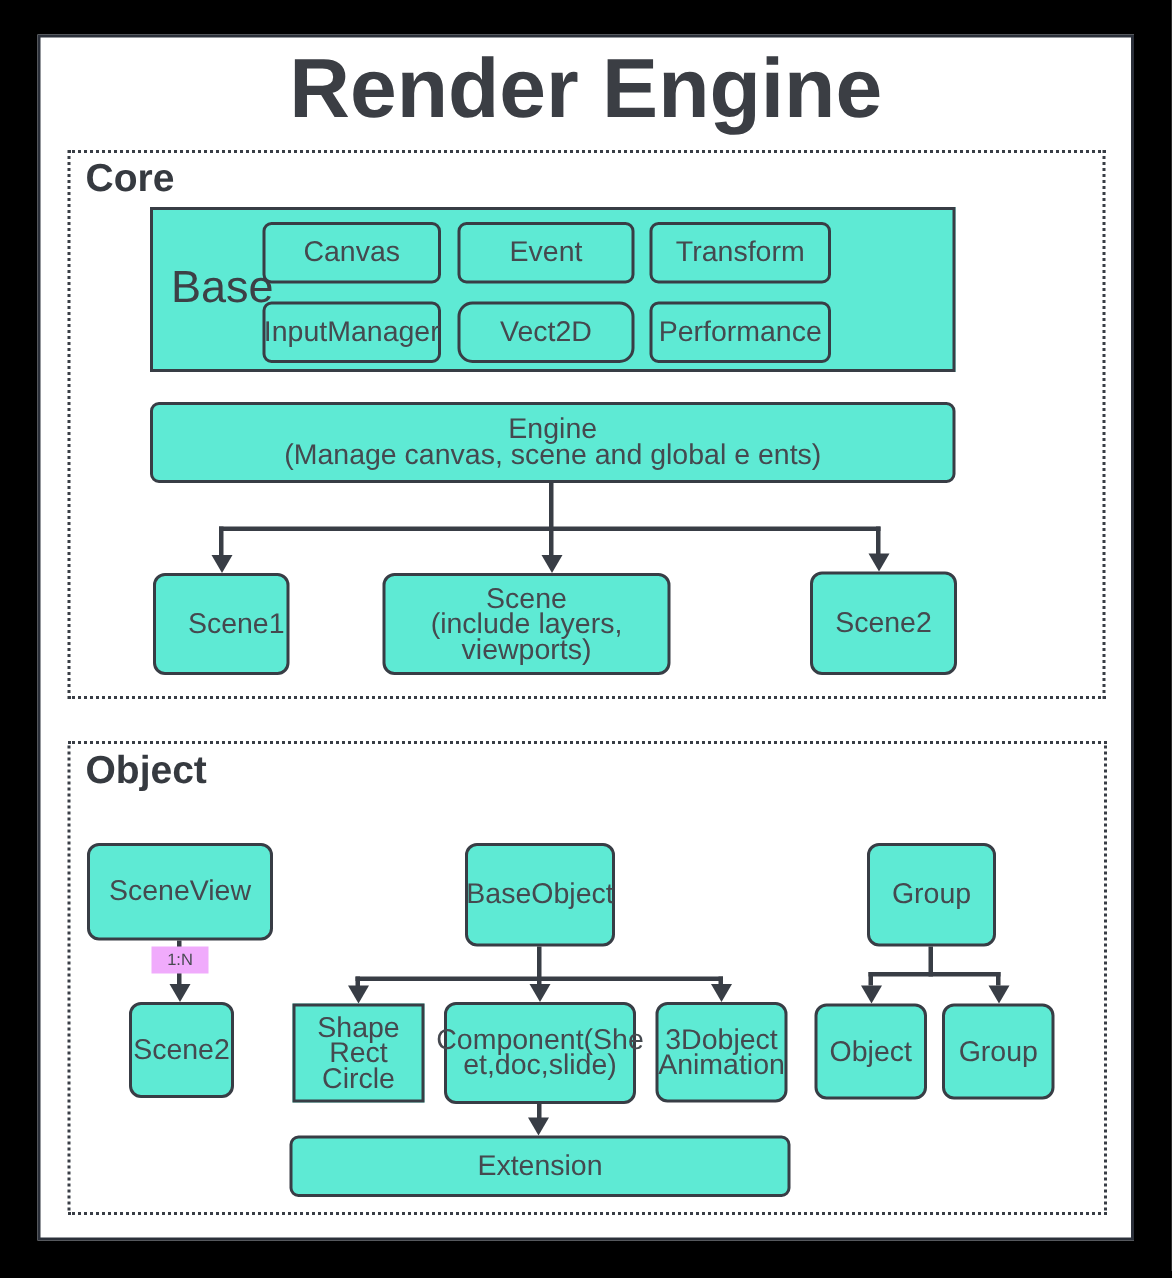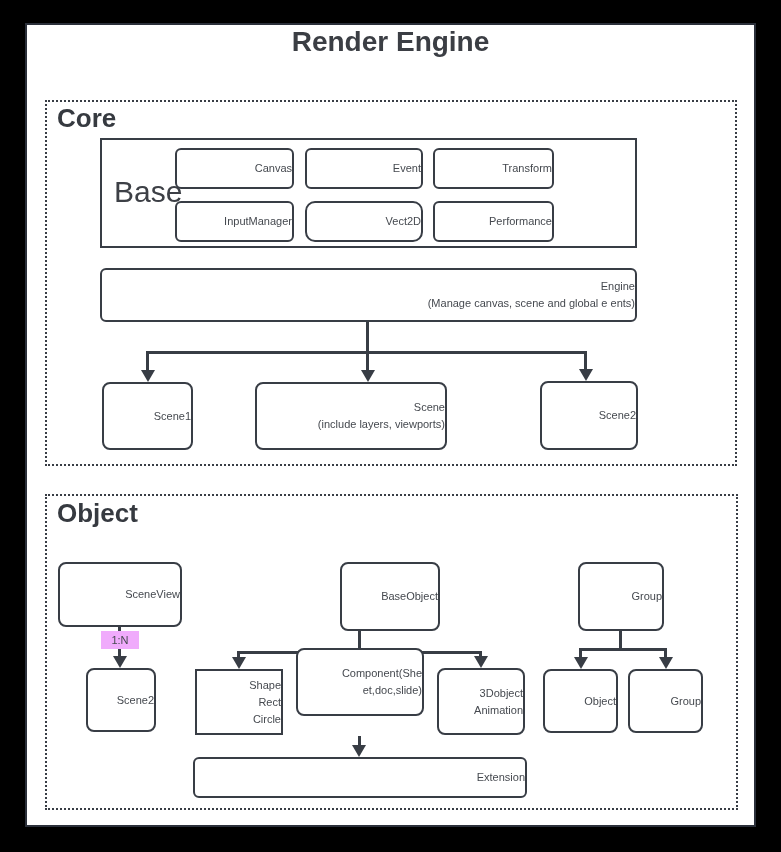--- a/index.html
+++ b/index.html
@@ -6,26 +6,26 @@
     --ink:#383d45;
     --text:#45494f;
     --label:#363a40;
   }
   html,body{margin:0;padding:0;background:#000;}
   body{font-family:"Liberation Sans","DejaVu Sans",sans-serif;}
   #frame{position:relative;width:781px;height:852px;background:#000;overflow:hidden;}
   #page{position:absolute;left:25px;top:23px;width:731px;height:804px;background:#fff;
         border:2px solid #2b303a;box-sizing:border-box;}
   .title{position:absolute;left:25px;top:26px;width:731px;text-align:center;
-         font-size:28px;font-weight:700;color:#3b3e44;letter-spacing:0px;}
+         font-size:56px;font-weight:700;color:#3b3e44;letter-spacing:0px;}
   .section{position:absolute;border:2px dotted var(--ink);box-sizing:border-box;background:transparent;}
   .section-label{position:absolute;font-size:26px;font-weight:700;color:var(--label);}
   .node{position:absolute;box-sizing:border-box;border:2px solid var(--ink);border-radius:8px;
-        background:#ffffff;display:flex;flex-direction:column;align-items:flex-end;justify-content:center;
-        text-align:center;color:var(--text);font-size:11px;line-height:17px;}
+        background:#5eead4;display:flex;flex-direction:column;align-items:center;justify-content:center;
+        text-align:center;color:var(--text);font-size:19px;line-height:17px;}
   .node.square{border-radius:0;}
   .node.r6{border-radius:6px;}
   .base-label{position:absolute;font-size:30px;font-weight:400;color:#3d4046;}
   .vline,.hline{position:absolute;background:var(--ink);}
   .arrow-down{position:absolute;width:0;height:0;border-left:7px solid transparent;
               border-right:7px solid transparent;border-top:12px solid var(--ink);}
   .edge-label{position:absolute;background:#f0abfc;font-size:11px;color:var(--text);
               text-align:center;line-height:18px;}
 </style>
 </head>
@@ -85,21 +85,21 @@
   <div class="node" style="left:540px;top:381px;width:98px;height:69px;">
     <div>Scene2</div>
   </div>
 
   <div class="section" style="left:45px;top:494px;width:693px;height:316px;"></div>
   <div class="section-label" style="left:57px;top:498px;">Object</div>
 
   <div class="node" style="left:58px;top:562px;width:124px;height:65px;">
     <div>SceneView</div>
   </div>
-  <div class="node" style="left:310px;top:562px;width:100px;height:69px;margin-left:30px;">
+  <div class="node" style="left:310px;top:562px;width:100px;height:69px;">
     <div>BaseObject</div>
   </div>
   <div class="node" style="left:578px;top:562px;width:86px;height:69px;">
     <div>Group</div>
   </div>
 
   <div class="vline" style="left:118px;top:627px;width:3px;height:30px;"></div>
   <div class="edge-label" style="left:101px;top:631px;width:38px;height:18px;">1:N</div>
   <div class="arrow-down" style="left:113px;top:656px;"></div>
 
@@ -119,21 +119,21 @@
   <div class="arrow-down" style="left:659px;top:657px;"></div>
 
   <div class="node" style="left:86px;top:668px;width:70px;height:64px;">
     <div>Scene2</div>
   </div>
   <div class="node square" style="left:195px;top:669px;width:88px;height:66px;">
     <div>Shape</div>
     <div>Rect</div>
     <div>Circle</div>
   </div>
-  <div class="node" style="left:296px;top:648px;width:128px;height:68px;">
+  <div class="node" style="left:296px;top:668px;width:128px;height:68px;">
     <div>Component(She</div>
     <div>et,doc,slide)</div>
   </div>
   <div class="node" style="left:437px;top:668px;width:88px;height:67px;">
     <div>3Dobject</div>
     <div>Animation</div>
   </div>
   <div class="node" style="left:543px;top:669px;width:75px;height:64px;">
     <div>Object</div>
   </div>

